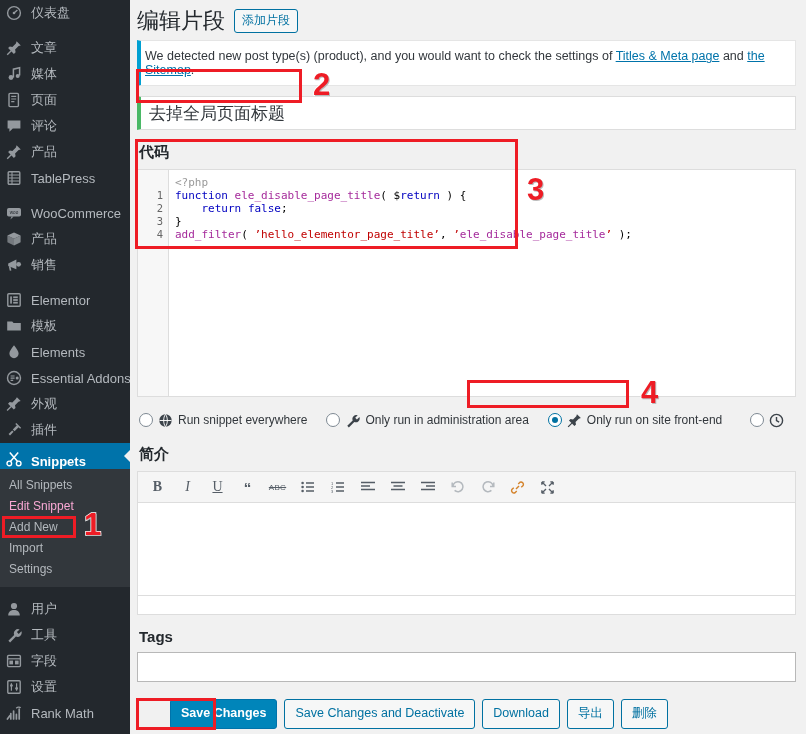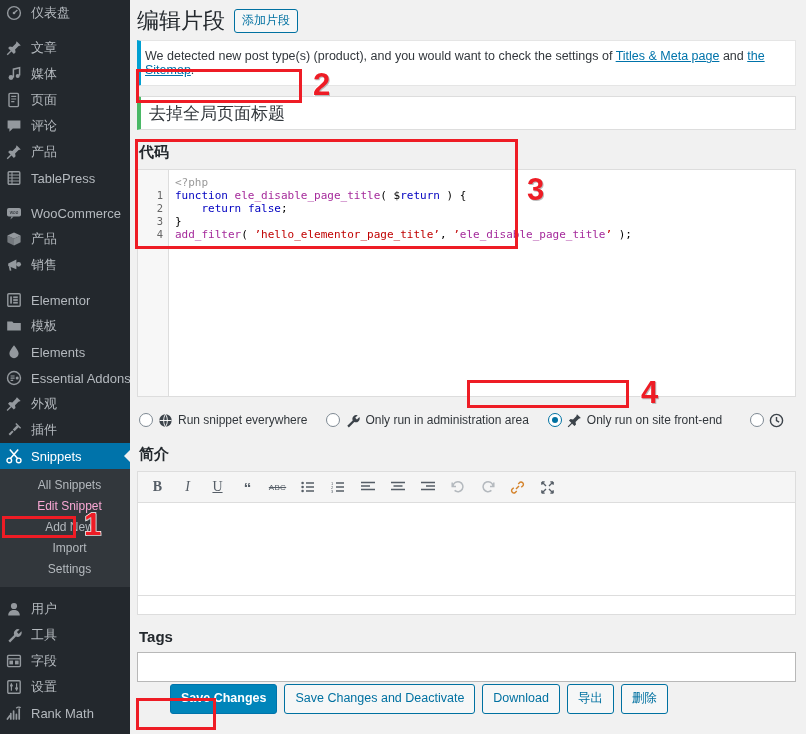--- a/index.html
+++ b/index.html
@@ -36,21 +36,22 @@
     display: inline-flex; align-items: center; justify-content: center;
     flex: 0 0 20px;
     opacity: .78;
   }
   .menu-item .mi-icon svg { display:block; }
   .menu-item .mi-label { white-space: nowrap; overflow: hidden; font-size: 13px; }
   .menu-gap { height: 9px; }
   .menu-item.active {
     background: #0073aa;
     color: #fff;
-    font-weight: 400;
+    font-weight: 700;
+    align-items: flex-end;
   }
   .menu-item.active .mi-icon { opacity: 1; }
   .menu-item.active::after {
     content: "";
     position: absolute; right: -1px; top: 50%;
     margin-top: -7px;
     border-top: 7px solid transparent;
     border-bottom: 7px solid transparent;
     border-right: 7px solid #f1f1f1;
   }
@@ -58,21 +59,20 @@
     background: #32373c;
     padding: 6px 0 7px 0;
   }
   .submenu-item {
     height: 21px; line-height: 21px;
     padding-left: 9px;
     font-size: 12px;
     color: #b4b9be;
     cursor: pointer;
     white-space: nowrap;
-    text-align: center;
   }
   .submenu-item.current { color: #f9a8d4; font-weight: 400; }
 
   
   #main {
     flex: 1 1 auto;
     height: 734px;
     background: #f1f1f1;
     padding: 8px 10px 0 7px;
     position: relative;
@@ -205,21 +205,21 @@
   .editor-status { height: 19px; border-top: 1px solid #ddd; background: #fff; }
 
   .tags-input {
     display: block; width: 100%; height: 30px;
     border: 1px solid #b8b8b8; background: #fff;
     outline: none; font-size: 13px; padding: 3px 7px;
     font-family: "Liberation Sans", sans-serif;
   }
 
   
-  .btn-row { display: flex; align-items: center; gap: 7px; margin-top: 2px; padding-left: 33px; }
+  .btn-row { display: flex; align-items: center; gap: 7px; margin-top: 17px; padding-left: 33px; }
   .btn {
     border: 1px solid #0071a1; border-radius: 3px;
     background: #f6f7f7; color: #0071a1;
     font-size: 12.5px; padding: 4px 10px 5px 10px;
     cursor: pointer; line-height: 1.5; white-space: nowrap;
   }
   .btn.primary { background: #0085ba; border-color: #0073aa; color: #fff; font-weight: 600; }
 
   
   .anno-box {

